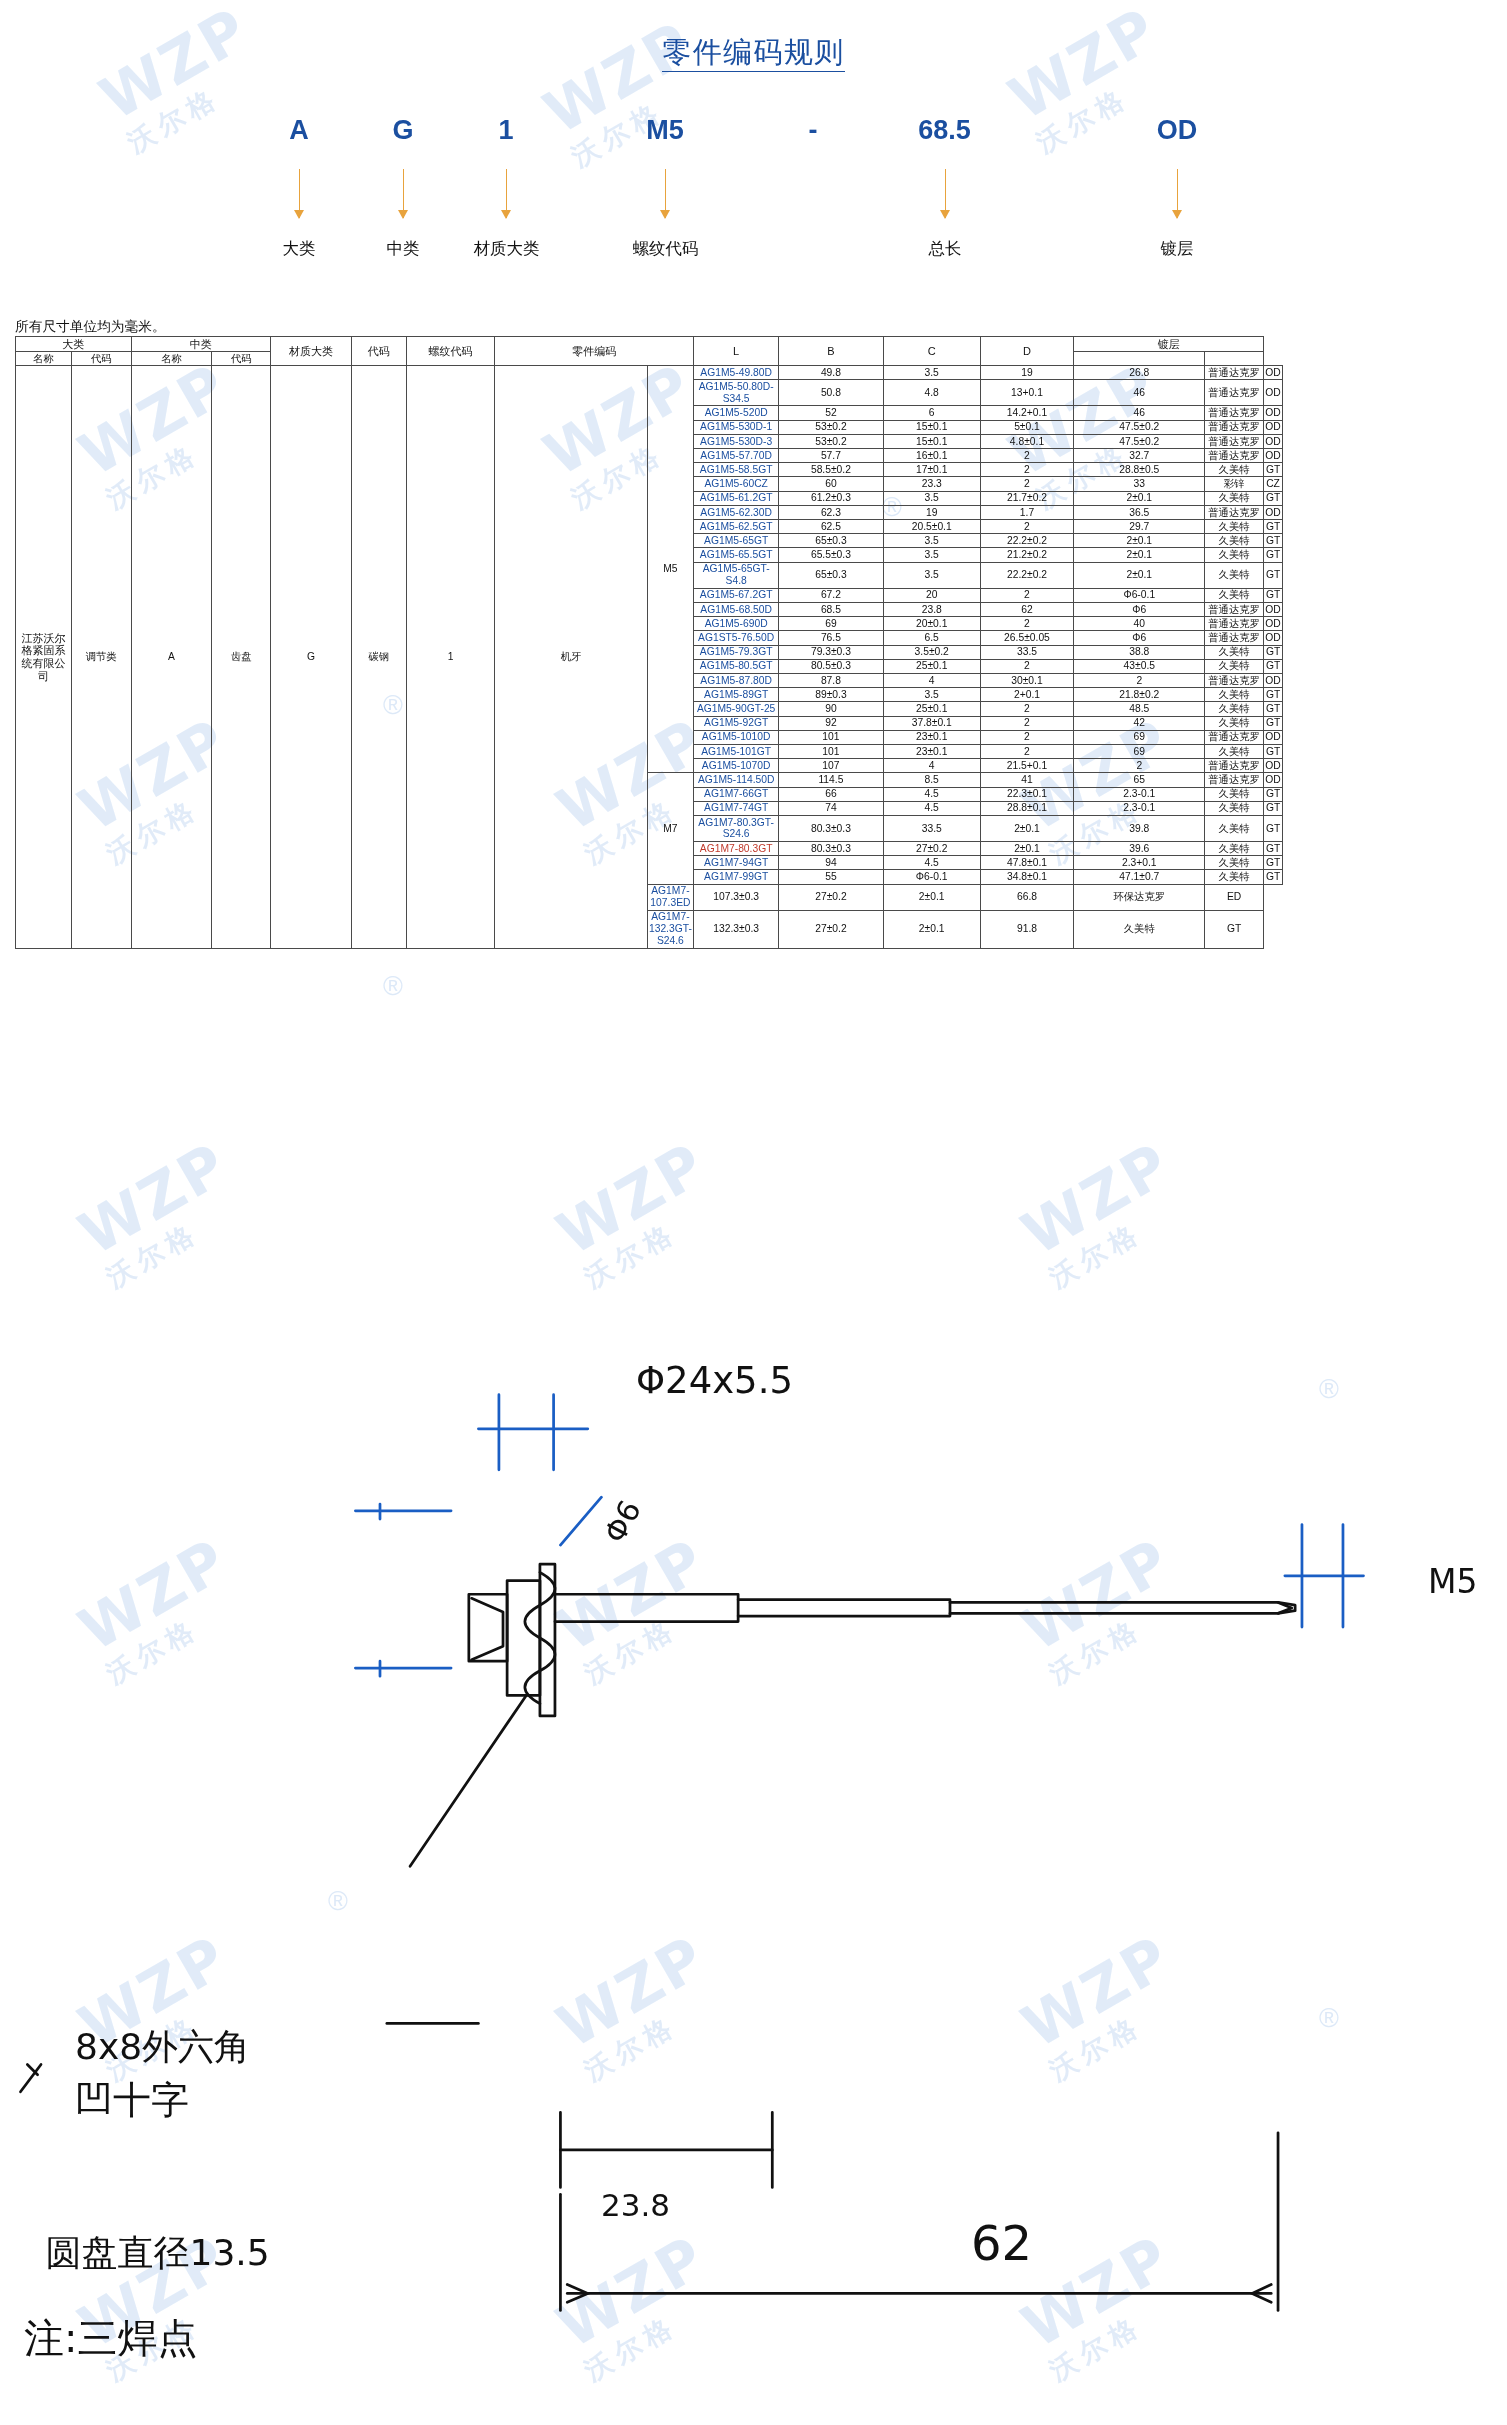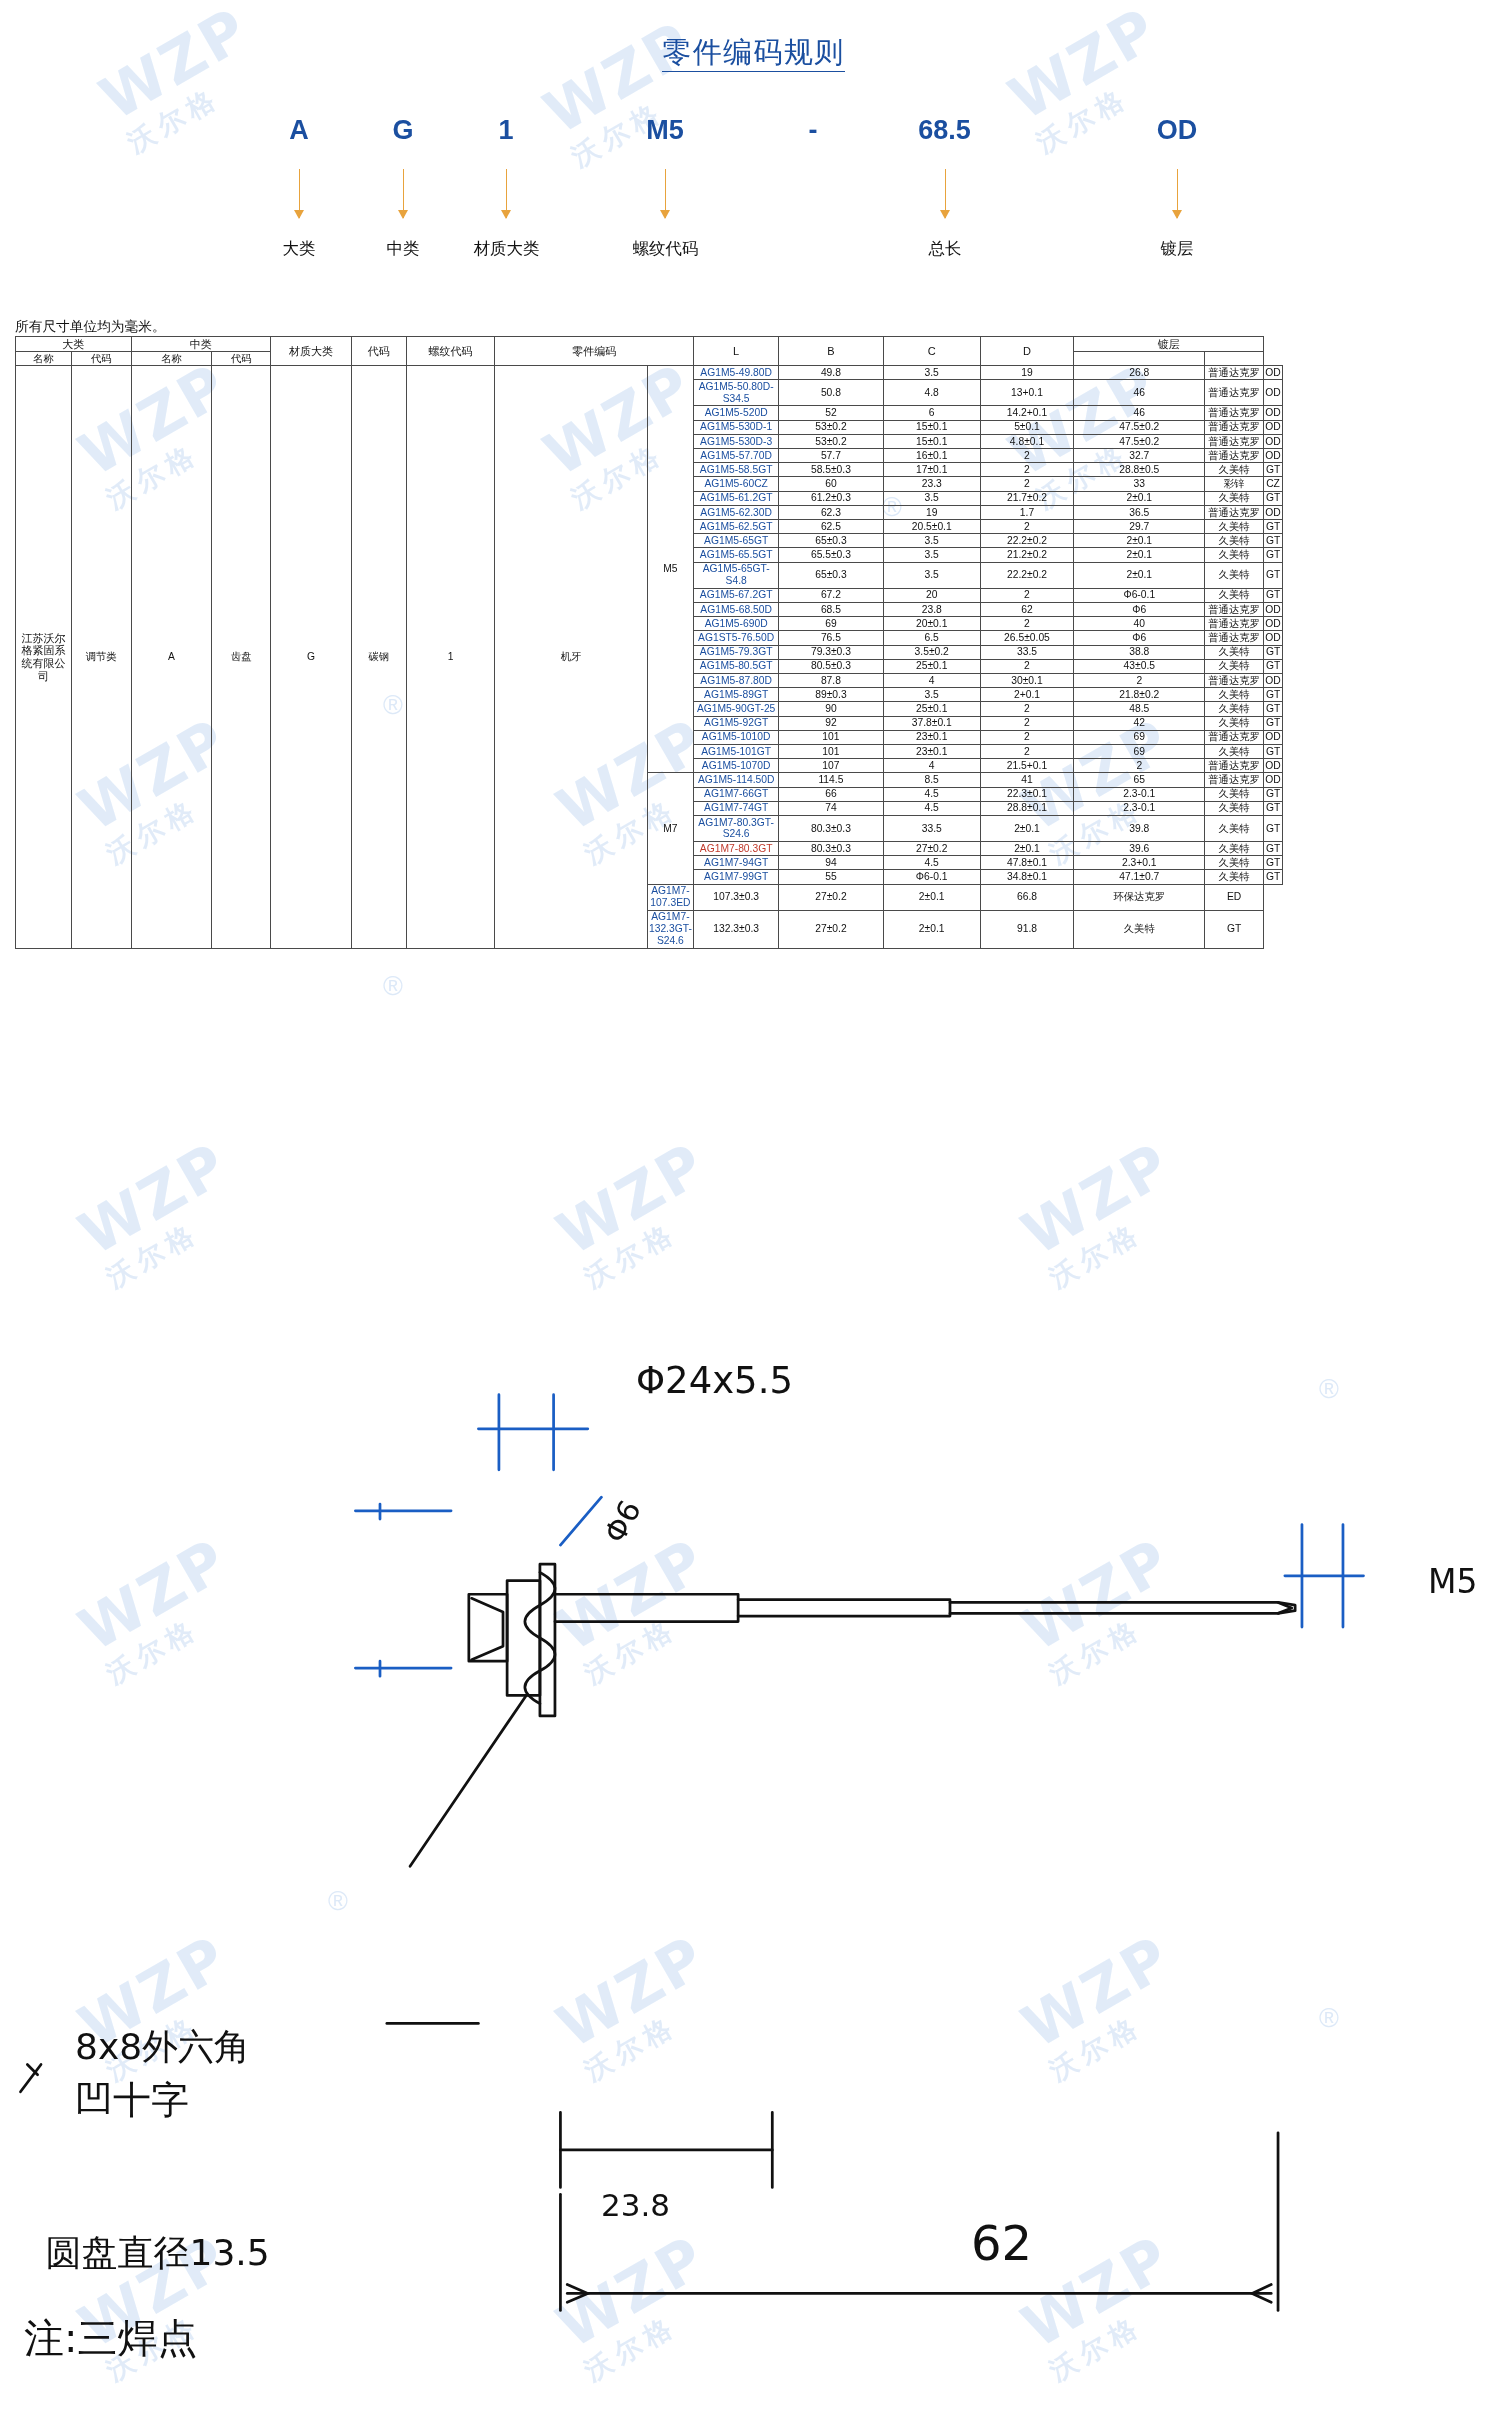--- a/index.html
+++ b/index.html
@@ -189,21 +189,21 @@
           <td class="pn">AG1M5-57.70D</td>
           <td>57.7</td>
           <td>16±0.1</td>
           <td>2</td>
           <td>32.7</td>
           <td>普通达克罗</td>
           <td>OD</td>
         </tr>
         <tr>
           <td class="pn">AG1M5-58.5GT</td>
-          <td>58.5±0.3</td>
+          <td>58.5±0.2</td>
           <td>17±0.1</td>
           <td>2</td>
           <td>28.8±0.5</td>
           <td>久美特</td>
           <td>GT</td>
         </tr>
         <tr>
           <td class="pn">AG1M5-60CZ</td>
           <td>60</td>
           <td>23.3</td>

